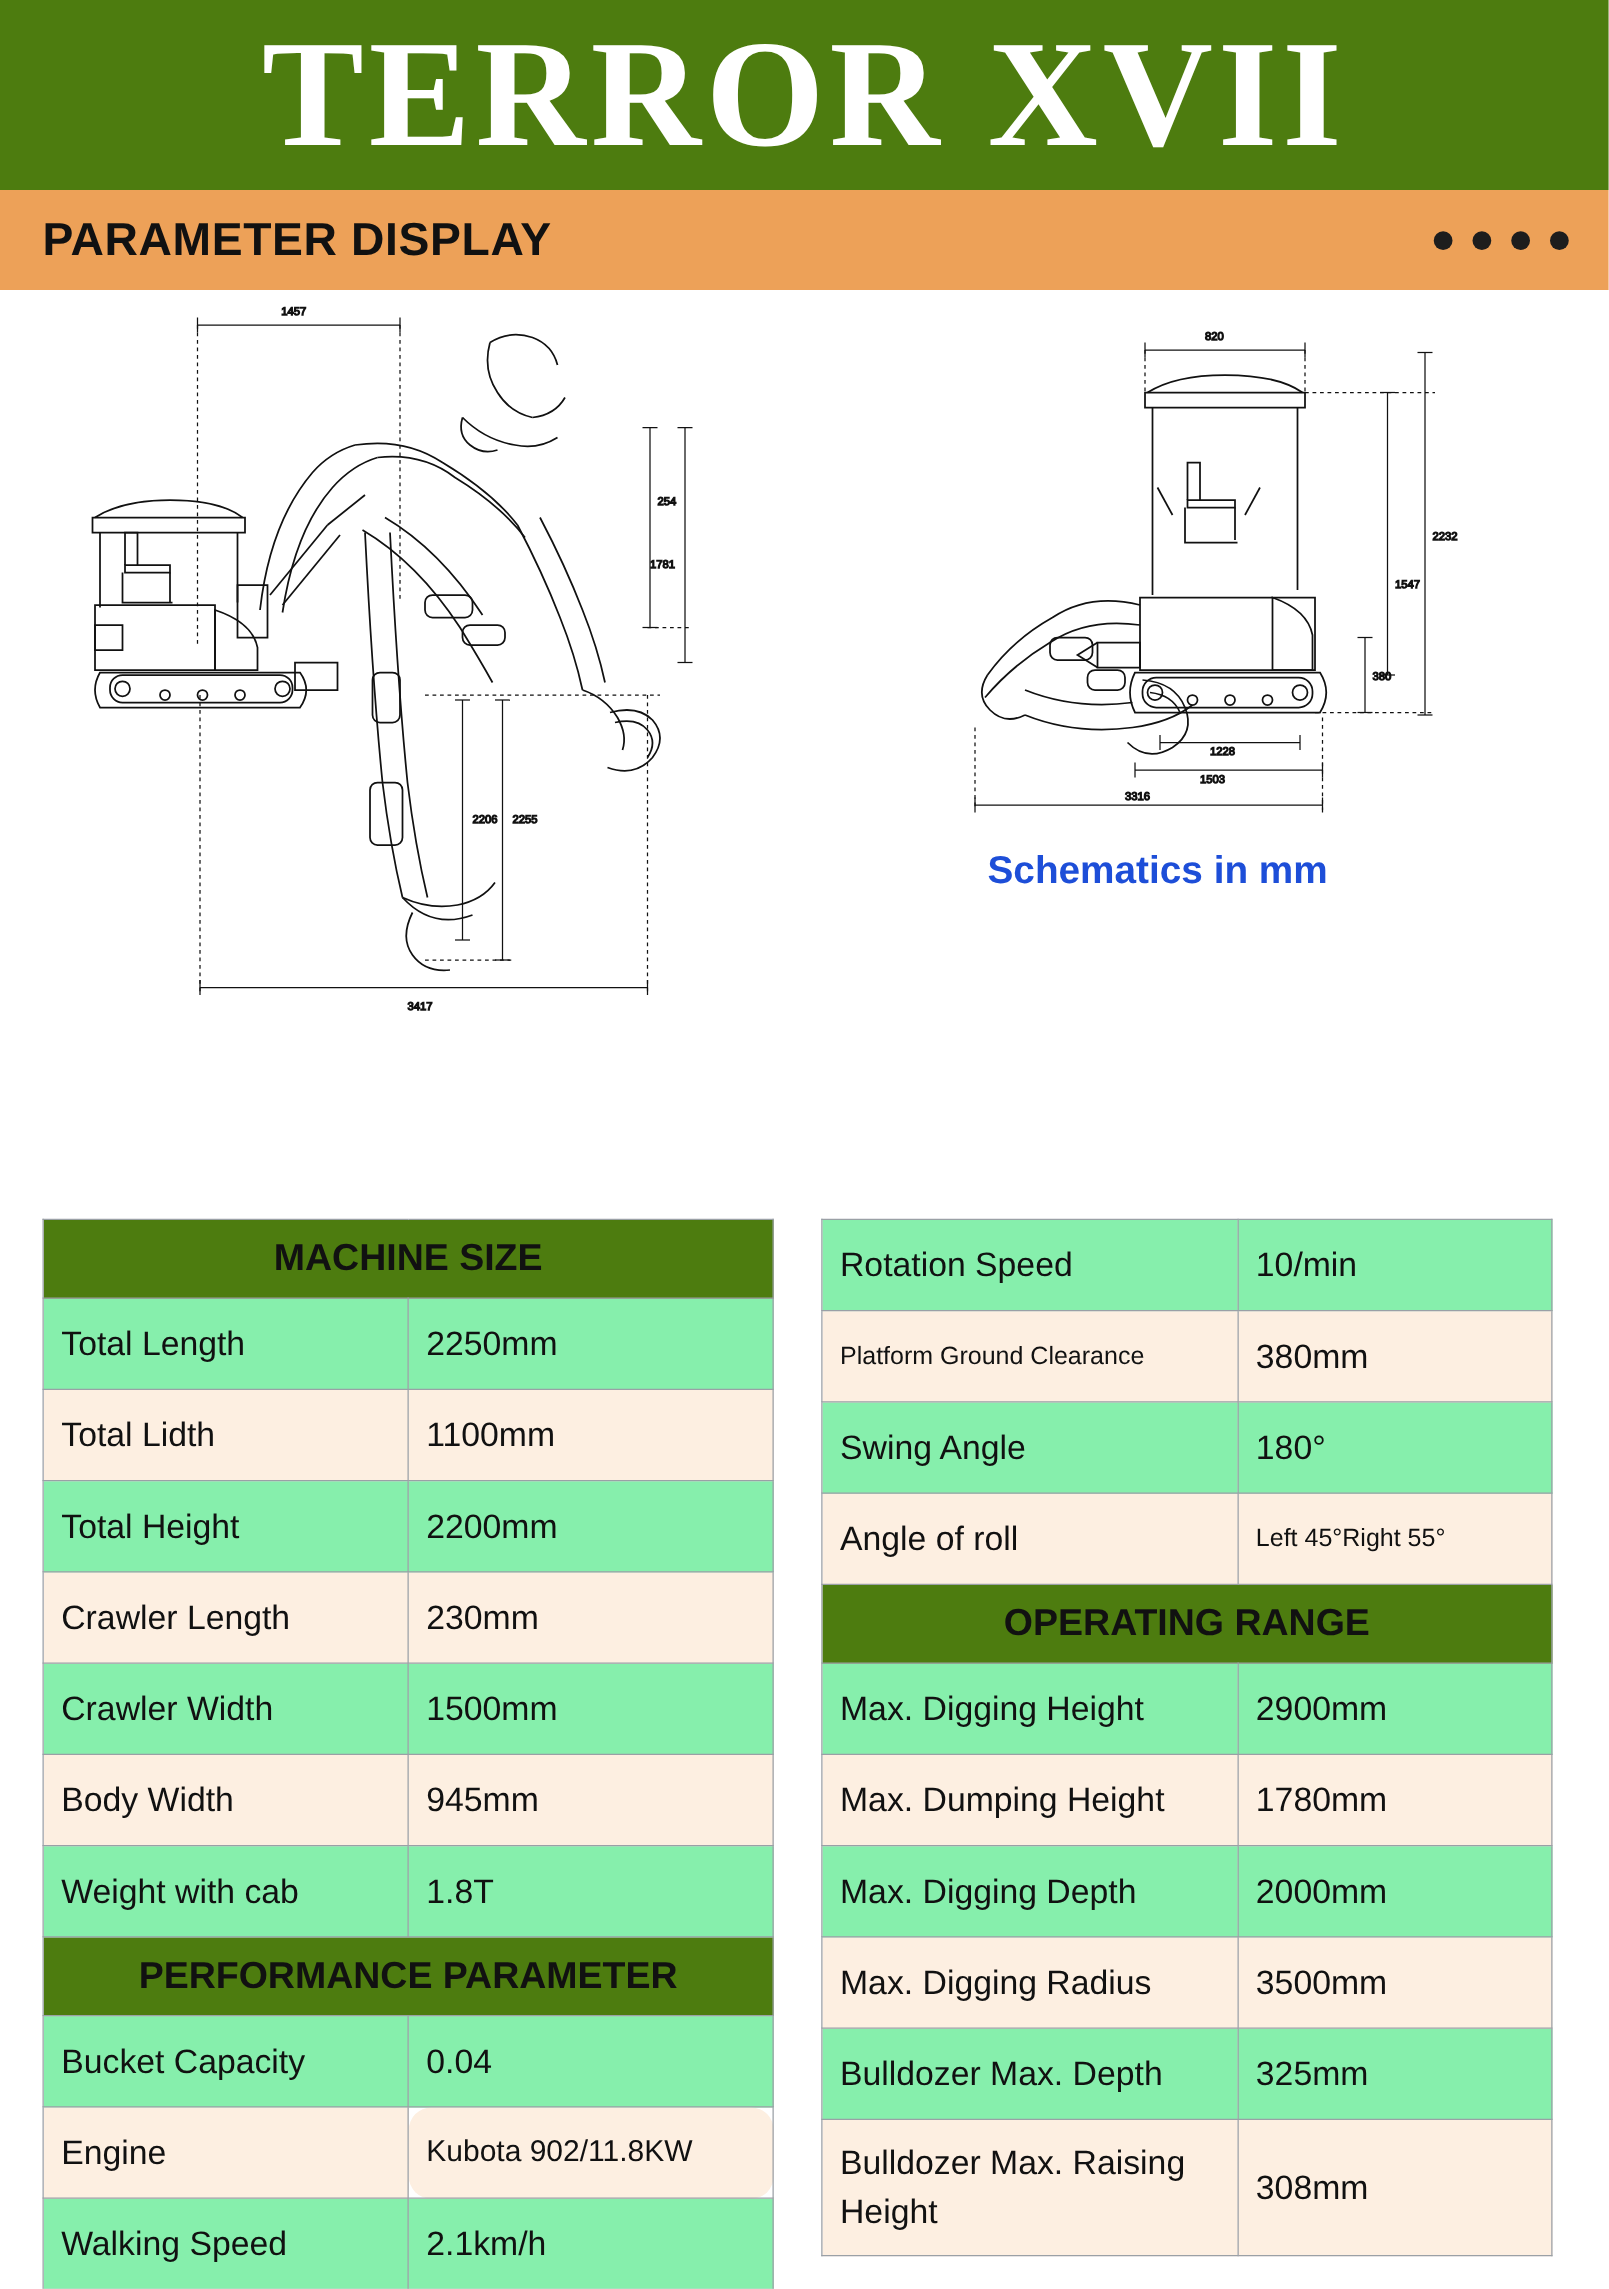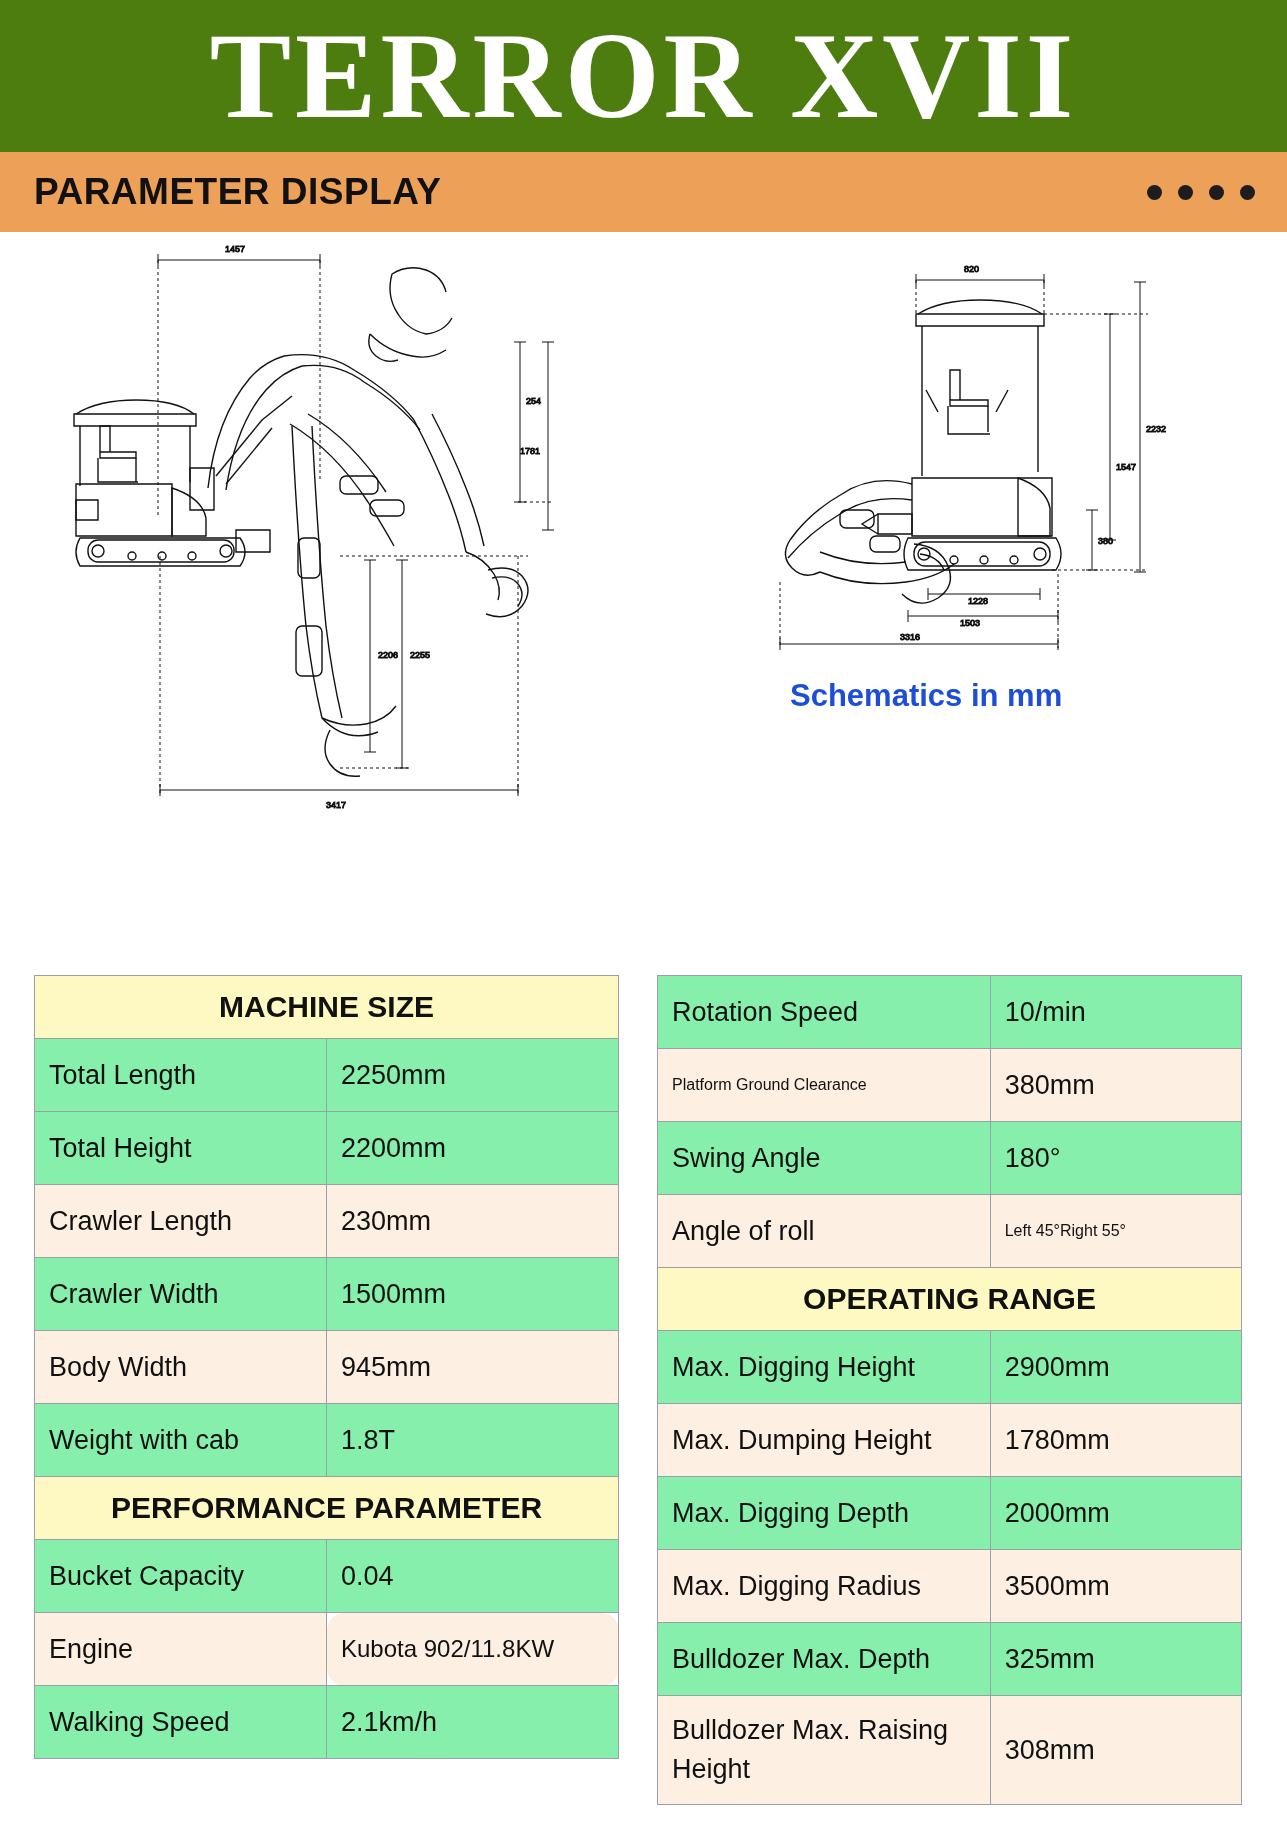--- a/index.html
+++ b/index.html
@@ -113,34 +113,34 @@
   }
   td {
     border: 1px solid #9aa0a6;
     height: 72px;
     font-size: 27px;
     padding: 0 14px;
     color: #111;
     vertical-align: middle;
   }
   .hdr td {
-    background: #fef9c3;
+    background: #4d7c0f;
     text-align: center;
     font-size: 30px;
     font-weight: 700;
     height: 62px;
   }
   tr.alt td {
     background: #fdefe1;
   }
   tr.plain td {
     background: #86efac;
   }
   .label-col { width: 52%; }
-  .small { font-size: 16px; }
+  .small { font-size: 20px; }
   .mid { font-size: 24px; border-radius: 18px; }
   .two-line { line-height: 1.45; }
 </style>
 </head>
 <body>
 
 <div class="title-bar">
   <div class="title">TERROR XVII</div>
 </div>
 
@@ -361,20 +361,24 @@
   <div class="col">
     <table>
       <tbody>
         <tr class="hdr">
           <td colspan="2">MACHINE SIZE</td>
         </tr>
         <tr class="plain">
           <td class="label-col">Total Length</td>
           <td>2250mm</td>
         </tr>
+        <tr class="alt">
+          <td class="label-col">Total Lidth</td>
+          <td>1100mm</td>
+        </tr>
         <tr class="plain">
           <td class="label-col">Total Height</td>
           <td>2200mm</td>
         </tr>
         <tr class="alt">
           <td class="label-col">Crawler Length</td>
           <td>230mm</td>
         </tr>
         <tr class="plain">
           <td class="label-col">Crawler Width</td>

